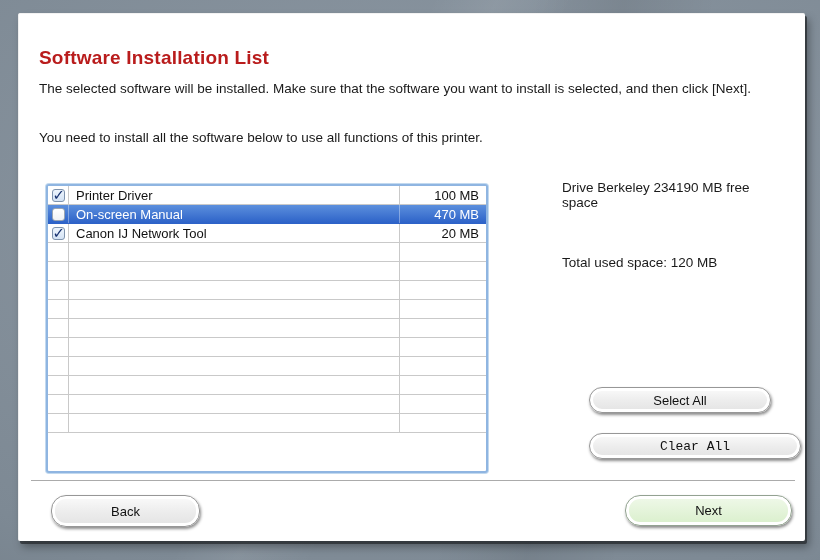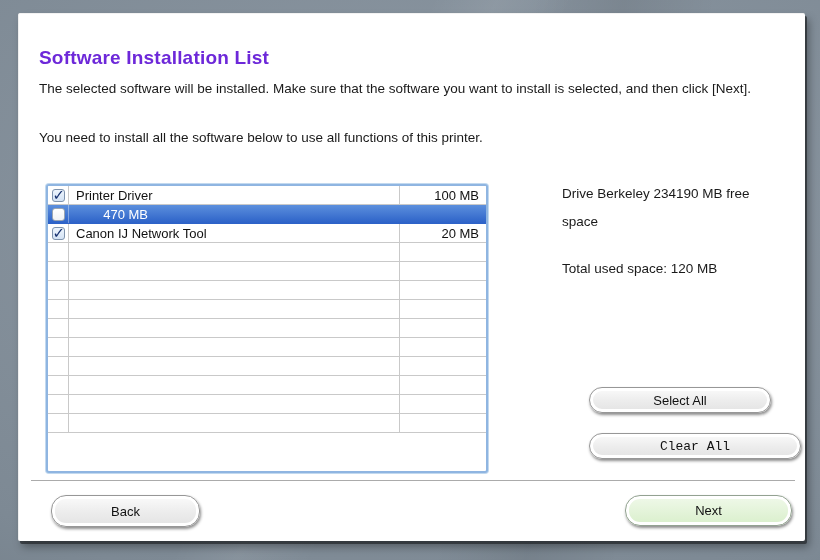--- a/index.html
+++ b/index.html
@@ -12,21 +12,21 @@
       radial-gradient(150% 130% at 55% 38%, #8e99a4 0%, #7d8994 55%, #626c74 100%);
   }
   .dialog{
     position:absolute;left:18px;top:13px;width:786px;height:527px;
     background:#ffffff;border-radius:2px;
     border-top:1px solid #f2f2f2;border-left:1px solid #eeeeee;
     box-shadow:2px 3px 0 rgba(40,44,48,0.75), 4px 6px 8px rgba(0,0,0,0.35);
   }
   .title{
     position:absolute;left:20px;top:33px;
-    font-size:19px;font-weight:bold;color:#6d28d9;letter-spacing:0.2px;
+    font-size:19px;font-weight:bold;color:#b91c1c;letter-spacing:0.2px;
   }
   .desc{position:absolute;left:20px;color:#1a1a1a;font-size:13.5px;line-height:21px;}
   .desc1{top:64px;width:742px;}
   .desc2{top:113px;width:742px;}
 
   
   .listbox{
     position:absolute;left:27px;top:170px;width:442px;height:289px;
     border:2px solid #8fb5e1;border-radius:3px;
     box-shadow:0 0 0 1px #c2d9ef;
@@ -62,21 +62,21 @@
   }
   .checkbox.checked{
     background:linear-gradient(#eef5fd,#d3e2f4);
     border-color:#7e93ad;
   }
   .checkbox.checked::after{
     content:"✓";position:absolute;left:0px;top:-4px;
     font-size:15px;font-weight:bold;color:#16306e;
   }
 
-  .info-text{position:absolute;font-size:13.5px;color:#1a1a1a;line-height:28px;}
+  .info-text{position:absolute;font-size:13.5px;color:#1a1a1a;line-height:15px;}
   .drive-info{left:543px;top:166px;width:212px;}
   .total-used{left:543px;top:241px;width:230px;}
 
   
   .pill{
     position:absolute;border-radius:15px;
     font-size:13px;color:#111;text-align:center;cursor:pointer;
     border:1px solid #979797;
     background:linear-gradient(#fbfbfb,#ececec 55%,#e3e3e3);
     box-shadow:inset 0 0 0 3px #ffffff, 1px 2px 3px rgba(0,0,0,0.45);
@@ -110,20 +110,21 @@
         <div class="cell-check">
           <span class="checkbox checked"></span>
         </div>
         <div class="cell-name">Printer Driver</div>
         <div class="cell-size">100 MB</div>
       </div>
       <div class="row selected">
         <div class="cell-check">
           <span class="checkbox"></span>
         </div>
+        <div class="cell-name">On-screen Manual</div>
         <div class="cell-size">470 MB</div>
       </div>
       <div class="row">
         <div class="cell-check">
           <span class="checkbox checked"></span>
         </div>
         <div class="cell-name">Canon IJ Network Tool</div>
         <div class="cell-size">20 MB</div>
       </div>
       <div class="row">

